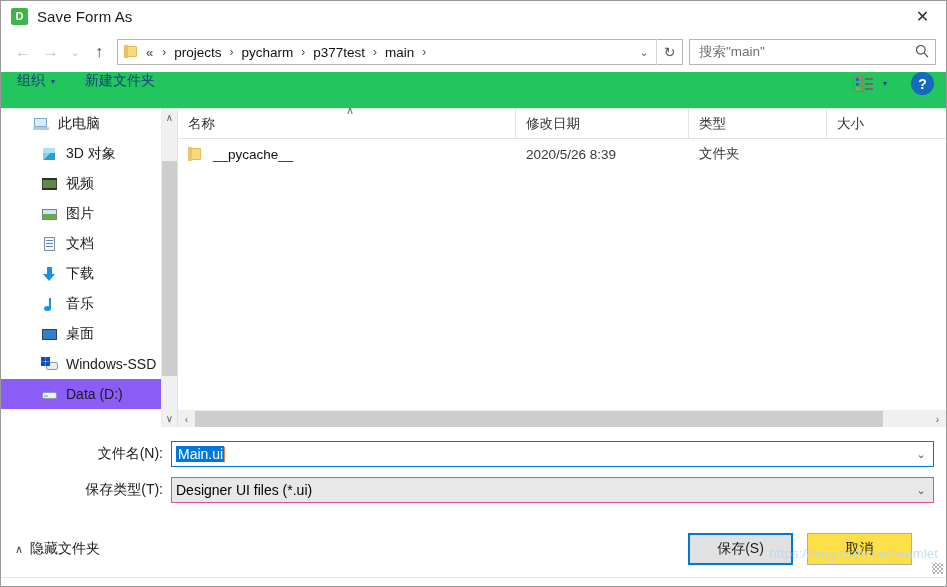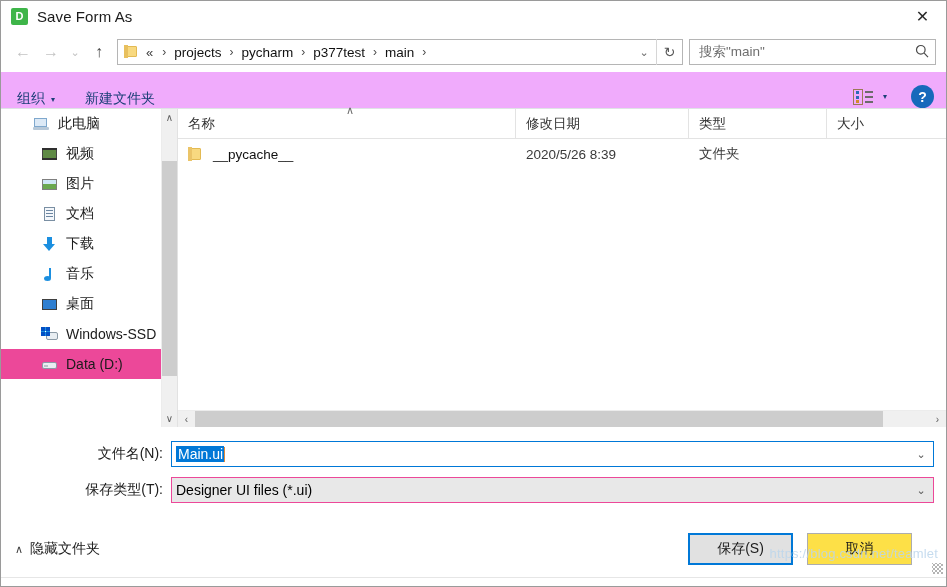--- a/index.html
+++ b/index.html
@@ -194,22 +194,22 @@
     color: #4b4b4b;
     font-size: 14px;
     flex: 0 0 auto;
   }
 
   
   .cmdbar {
     height: 36px;
     min-height: 36px;
     display: flex;
-    align-items: flex-end;
-    background: #f0abfc;
+    align-items: flex-start;
+    background: #22c55e;
     border-bottom: 1px solid #dfe3e6;
     padding-left: 16px;
     position: relative;
   }
   .cmd-item {
     color: #1b3f77;
     font-size: 14px;
     margin-right: 30px;
     display: flex;
     align-items: center;
@@ -287,21 +287,21 @@
     height: 30px;
     display: flex;
     align-items: center;
     padding-left: 32px;
     font-size: 14px;
     color: #1b1b1b;
     white-space: nowrap;
     box-sizing: border-box;
   }
   .tree-item.indent { padding-left: 40px; }
-  .tree-item.selected { background: #ec4899; }
+  .tree-item.selected { background: #8b5cf6; }
   .tree-label { overflow: hidden; }
   .ticon {
     width: 17px;
     height: 17px;
     margin-right: 8px;
     flex: 0 0 auto;
     position: relative;
     display: inline-block;
   }
   
@@ -686,20 +686,24 @@
     </div>
   </div>
 
   <div class="content">
 
     <div class="sidebar">
 
       <div class="tree-item">
         <span class="ticon ic-pc"></span>
         <span class="tree-label">此电脑</span>
+      </div>
+      <div class="tree-item indent">
+        <span class="ticon ic-3d"></span>
+        <span class="tree-label">3D 对象</span>
       </div>
       <div class="tree-item indent">
         <span class="ticon ic-video"></span>
         <span class="tree-label">视频</span>
       </div>
       <div class="tree-item indent">
         <span class="ticon ic-pic"></span>
         <span class="tree-label">图片</span>
       </div>
       <div class="tree-item indent">

